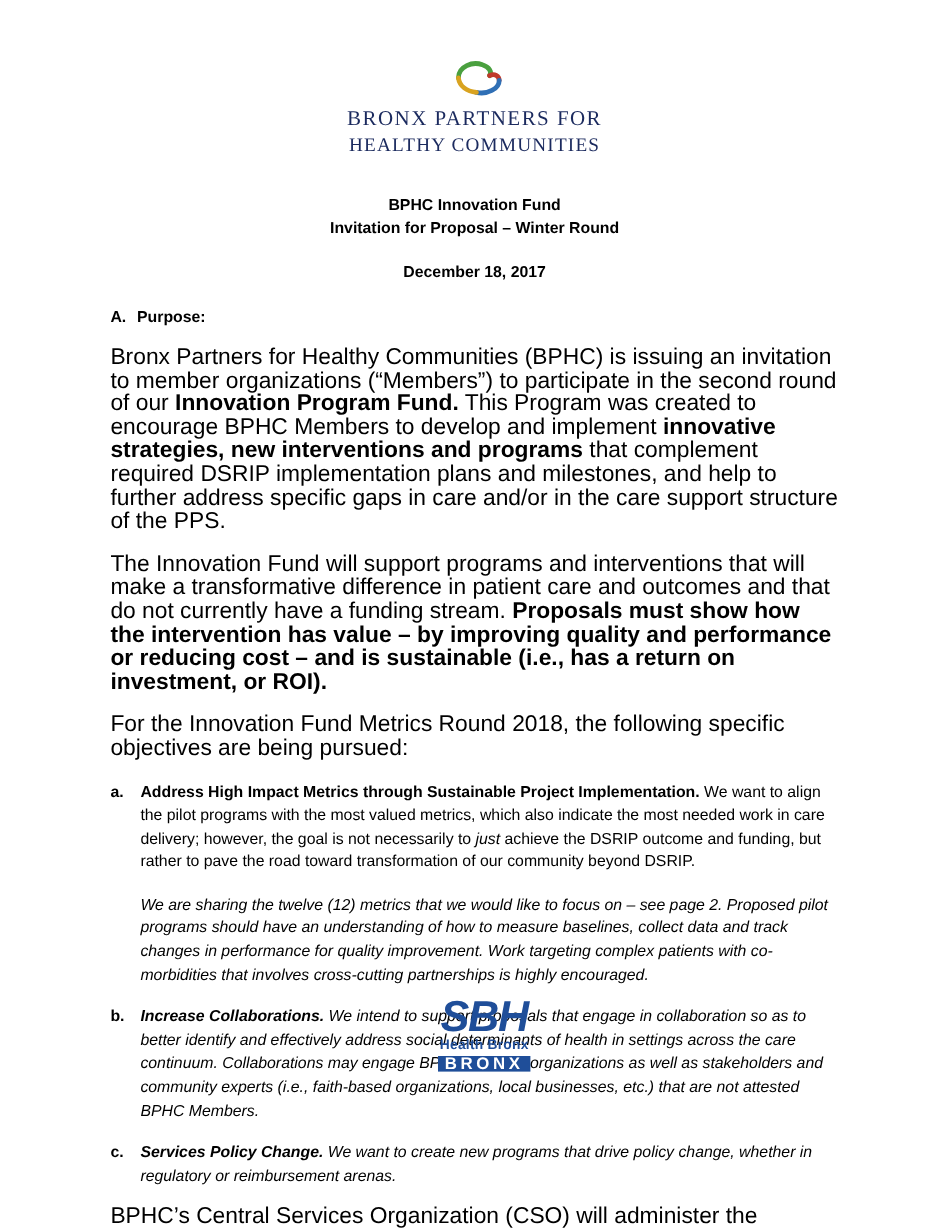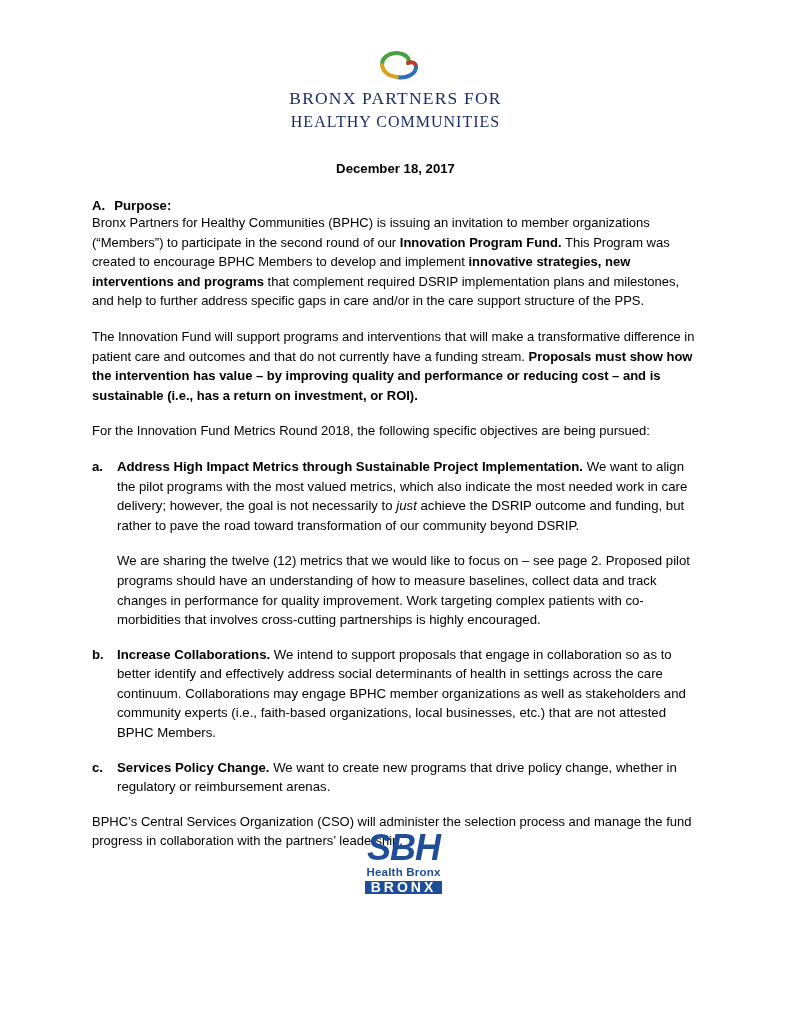--- a/index.html
+++ b/index.html
@@ -63,25 +63,26 @@
     text-align: center;
     font-weight: bold;
     font-size: 13.2px;
     margin-bottom: 22px;
   }
 
   
   .section-head {
     font-weight: bold;
     font-size: 13.2px;
+    margin-bottom: 17px;
   }
   .section-head .letter { margin-right: 9px; }
 
   p.body {
-    font-size: 13px;
+    font-size: 19px;
     line-height: 19.6px;
     margin: 0 0 16px 0;
     text-align: left;
   }
   p.body:last-child { margin-bottom: 0; }
 
   .list-item {
     display: flex;
     margin: 0 0 15px 0;
   }
@@ -93,21 +94,21 @@
     flex: 0 0 25px;
   }
   .list-body {
     flex: 1 1 auto;
     font-size: 13.2px;
     line-height: 19.6px;
   }
   .list-body p {
     margin: 0 0 16px 0;
   }
-  .list-body p:last-child { margin-bottom: 0; }
+  .list-body p:last-child { margin-bottom: 0; font-style: italic; }
 
   b, strong { font-weight: bold; }
   i, em { font-style: italic; }
 
   .trailing { margin-top: 16px; }
 
   
   .footer-logo {
     position: absolute;
     left: 16px;
@@ -160,20 +161,24 @@
         <path d="M25 29 C17 28, 11 24, 10 17" fill="none" stroke="#d9a320" stroke-width="4" stroke-linecap="round"></path>
         <circle cx="24" cy="17" r="4" fill="#ffffff"></circle>
       </svg>
     </div>
     <div class="logo-text">
       <div class="logo-line1">BRONX PARTNERS FOR</div>
       <div class="logo-line2">HEALTHY COMMUNITIES</div>
     </div>
   </div>
 
+  <div class="title-block">
+    <div>BPHC Innovation Fund</div>
+    <div>Invitation for Proposal – Winter Round</div>
+  </div>
   <div class="doc-date">December 18, 2017</div>
 
   <div class="section-head">
     <span class="letter">A.</span><span>Purpose:</span>
   </div>
 
   <p class="body">
     <span>Bronx Partners for Healthy Communities (BPHC) is issuing an invitation to member organizations (“Members”) to participate in the second round of our </span><b>Innovation Program Fund.</b><span> This Program was created to encourage BPHC Members to develop and implement </span><b>innovative strategies, new interventions and programs</b><span> that complement required DSRIP implementation plans and milestones, and help to further address specific gaps in care and/or in the care support structure of the PPS.</span>
   </p>
 

